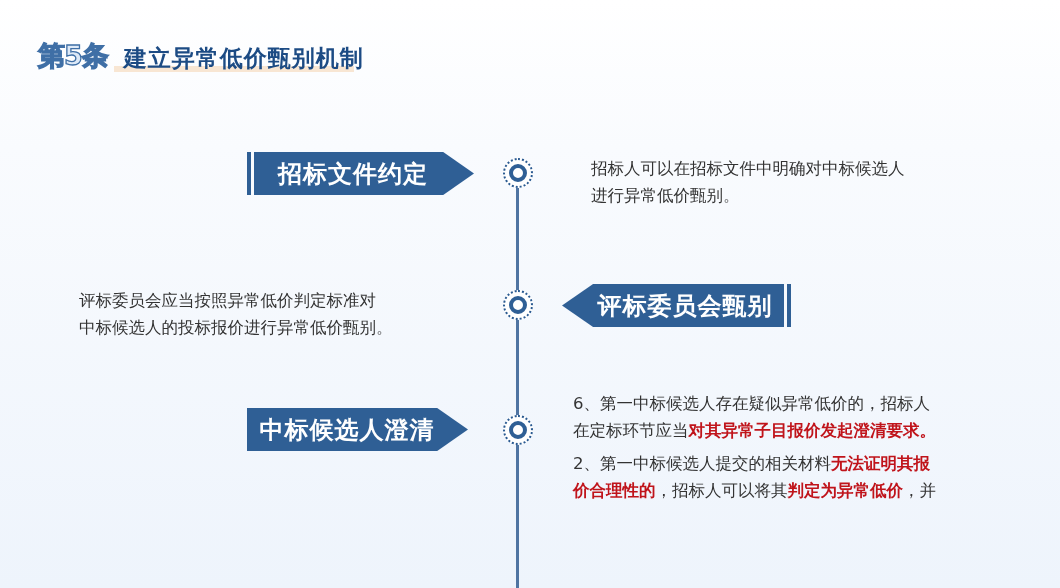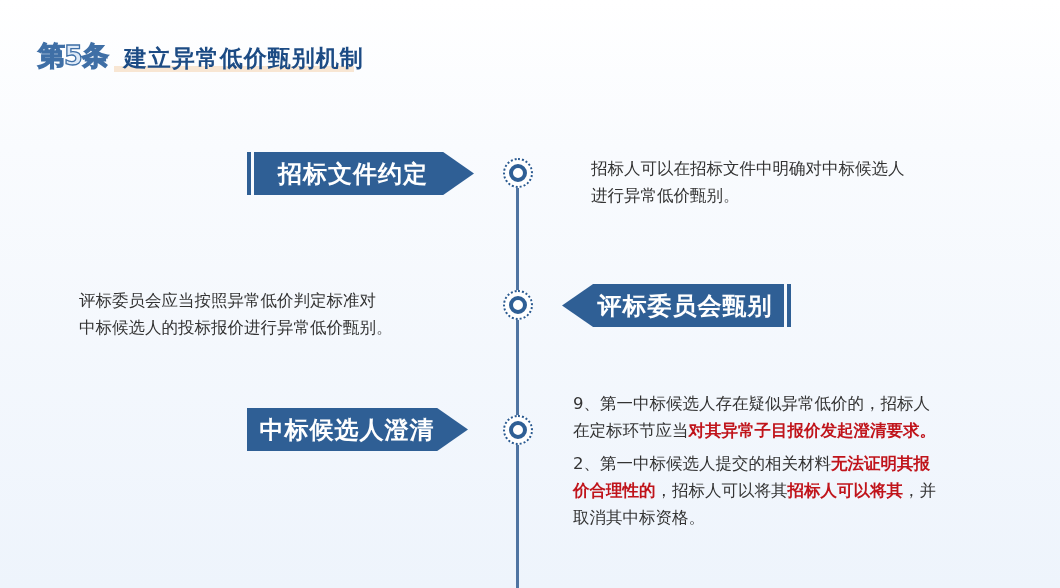--- a/index.html
+++ b/index.html
@@ -66,21 +66,20 @@
 </div>
 <div class="node" style="left:503px; top:290px;"></div>
 <div class="label label-left" style="left:562px; top:284px; width:222px; padding-left:24px; box-sizing:border-box;">评标委员会甄别</div>
 <div class="bar" style="left:787px; top:284px;"></div>
 
 <div class="bar" style="left:247px; top:408px;"></div>
 <div class="label label-right" style="left:248px; top:408px; width:220px; padding-right:22px; box-sizing:border-box;">中标候选人澄清</div>
 <div class="node" style="left:503px; top:415px;"></div>
 <div class="text-block" style="left:573px; top:390px;">
   <div class="para">
-    <div>9、第一中标候选人存在疑似异常低价的，招标人</div>
+    <div>6、第一中标候选人存在疑似异常低价的，招标人</div>
     <div><span>在定标环节应当</span><span class="red">对其异常子目报价发起澄清要求。</span></div>
   </div>
   <div class="para">
     <div><span>2、第一中标候选人提交的相关材料</span><span class="red">无法证明其报</span></div>
-    <div><span class="red">价合理性的</span><span>，招标人可以将其</span><span class="red">招标人可以将其</span><span>，并</span></div>
-    <div>取消其中标资格。</div>
+    <div><span class="red">价合理性的</span><span>，招标人可以将其</span><span class="red">判定为异常低价</span><span>，并</span></div>
   </div>
 </div>
 
 </body></html>

